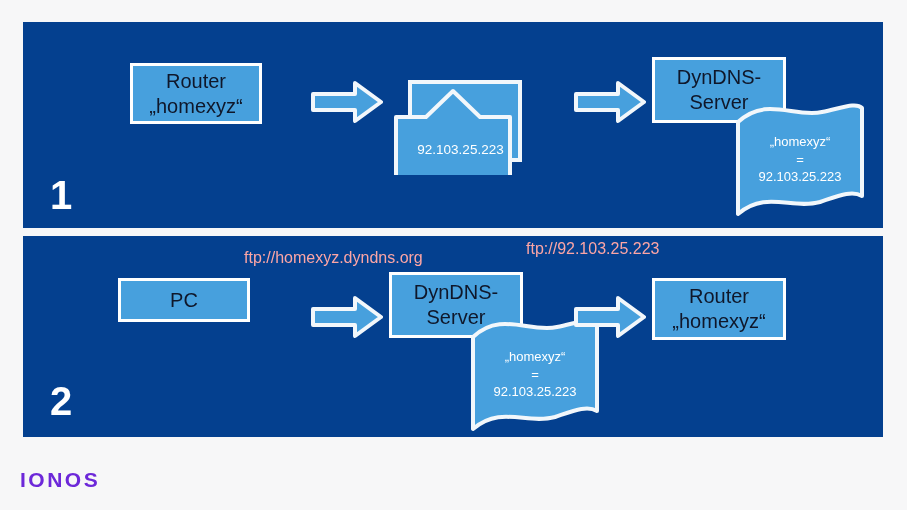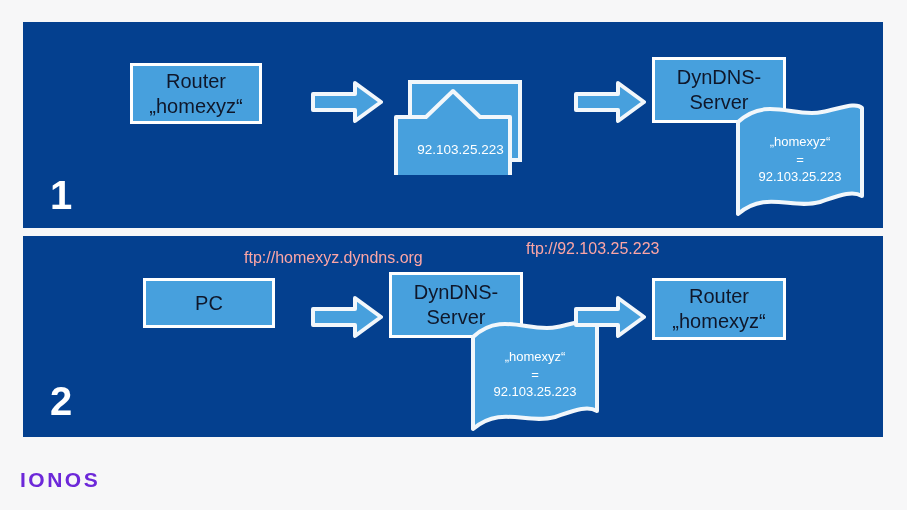--- a/index.html
+++ b/index.html
@@ -159,21 +159,21 @@
 92.103.25.223</div>
     </div>
   </div>
 
   <div class="panel" id="panel-2">
     <div class="step-number" style="left:27px; top:145px;">2</div>
 
     <div class="url-label" style="left:221px; top:13px;">ftp://homexyz.dyndns.org</div>
     <div class="url-label" style="left:503px; top:4px;">ftp://92.103.25.223</div>
 
-    <div class="node-box" style="left:120px; top:42px; width:132px; height:50px;">PC</div>
+    <div class="node-box" style="left:95px; top:42px; width:132px; height:44px;">PC</div>
 
     <div class="arrow" style="left:288px; top:59px;">
       <svg width="72" height="44" viewBox="0 0 72 44">
         <path d="M2 14 L44 14 L44 3 L70 22 L44 41 L44 30 L2 30 Z" fill="#47a0dd" stroke="#f2f7fb" stroke-width="4" stroke-linejoin="round"></path>
       </svg>
     </div>
 
     <div class="node-box" style="left:366px; top:36px; width:134px; height:66px;">DynDNS-
 Server</div>
 

